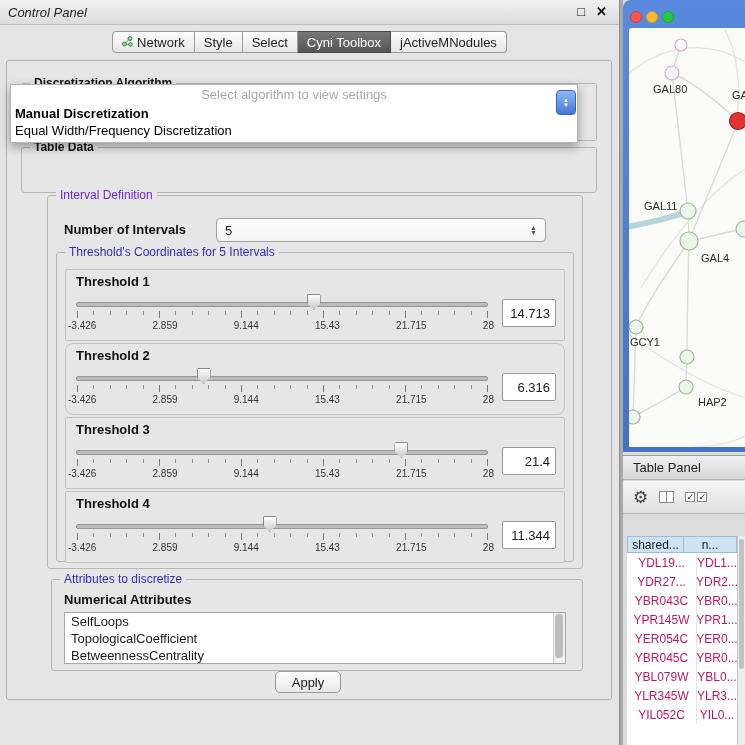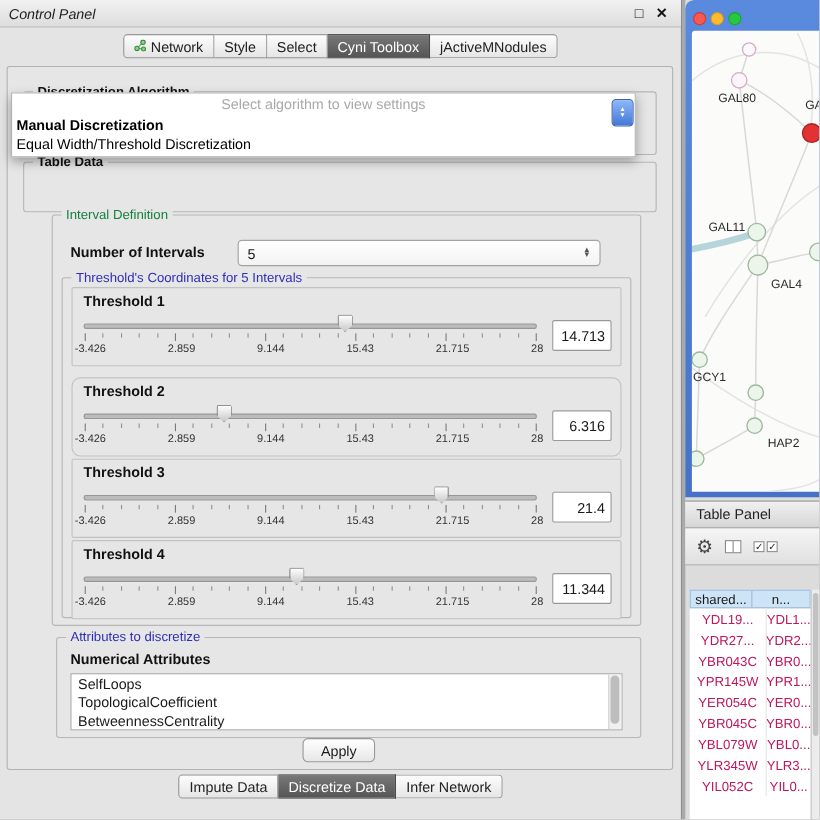--- a/index.html
+++ b/index.html
@@ -19,21 +19,21 @@
   .tab{height:20px;display:flex;align-items:center;gap:4px;padding:0 9px;background:linear-gradient(#fdfdfd,#e5e5e5);border:1px solid #989898;border-left:none;font-size:13px;color:#222;cursor:default;white-space:nowrap;}
   .tab:first-child{border-left:1px solid #989898;border-radius:4px 0 0 4px;}
   .tab:last-child{border-radius:0 4px 4px 0;}
   .tab.active{background:linear-gradient(#787878,#555);color:#fff;border-color:#4a4a4a;}
 
   #content-panel{position:absolute;left:6px;top:60px;width:606px;height:640px;background:#e6e6e6;border:1px solid #b2b2b2;border-radius:3px;box-sizing:border-box;}
 
   .groupbox{position:absolute;border:1px solid #b6b6b6;border-radius:3px;}
   .gtitle{position:absolute;top:-8px;left:8px;background:#e6e6e6;padding:0 4px;font-size:12px;white-space:nowrap;}
   .gtitle.bold{font-weight:bold;color:#111;}
-  .gtitle.green{color:#15803d;}
+  .gtitle.green{color:#6d28d9;}
   .gtitle.blue{color:#2e2eb8;}
 
   
   .combo{position:absolute;background:linear-gradient(#ffffff,#f3f3f3);border:1px solid #a3a3a3;border-radius:4px;display:flex;align-items:center;font-size:13px;padding:0 8px;box-sizing:border-box;}
   .combo .combo-value{overflow:hidden;white-space:nowrap;}
   .stepper{margin-left:auto;color:#555;font-size:7px;line-height:5px;text-align:center;}
   .stepper::before{content:"▲";display:block;}
   .stepper::after{content:"▼";display:block;}
 
   
@@ -151,21 +151,21 @@
 
       <div style="position:absolute;left:16px;top:26px;font-size:13px;font-weight:bold;color:#111;">Number of Intervals</div>
       <div class="combo" style="left:168px;top:22px;width:330px;height:24px;">
         <span class="combo-value">5</span>
         <span class="stepper"></span>
       </div>
 
       <div id="threshold-panels" class="groupbox" style="left:8px;top:56px;right:8px;height:308px;">
         <span class="gtitle blue">Threshold's Coordinates for 5 Intervals</span>
 
-  <div class="threshold-panel" style="top: 8px; padding-left: 28px;">
+  <div class="threshold-panel" style="top: 16px; padding-left: 28px;">
     <div class="threshold-label">Threshold 1</div>
     <div class="slider-row">
       <div class="slider">
         <div class="slider-track"></div>
         <div class="slider-thumb" style="left: 57.7%;"></div>
         <div class="slider-ticks">
                   <div class="tick major" style="left: 0%;"></div>
                   <div class="tick" style="left: 4%;"></div>
                   <div class="tick" style="left: 8%;"></div>
                   <div class="tick" style="left: 12%;"></div>
@@ -360,35 +360,24 @@
         </div>
       </div>
     </div>
 
     <div id="apply-button">Apply</div>
   </div>
 
   <div id="algo-popup">
     <div class="placeholder">Select algorithm to view settings</div>
     <div class="option bold">Manual Discretization</div>
-    <div class="option">Equal Width/Threshold Discretization</div>
+    <div class="option">Equal Width/Frequency Discretization</div>
   </div>
   <div id="algo-stepper"></div>
 
-  <div id="bottom-tabbar" class="tabbar">
-      <div class="tab">
-        <span>Impute Data</span>
-      </div>
-      <div class="tab active">
-        <span>Discretize Data</span>
-      </div>
-      <div class="tab">
-        <span>Infer Network</span>
-      </div>
-    </div>
 </div>
 
 <div id="right-panel">
 
   <div id="network-window">
     <span id="tl-close" class="traffic"></span>
     <span id="tl-min" class="traffic"></span>
     <span id="tl-zoom" class="traffic"></span>
 
     <div id="network-canvas">

